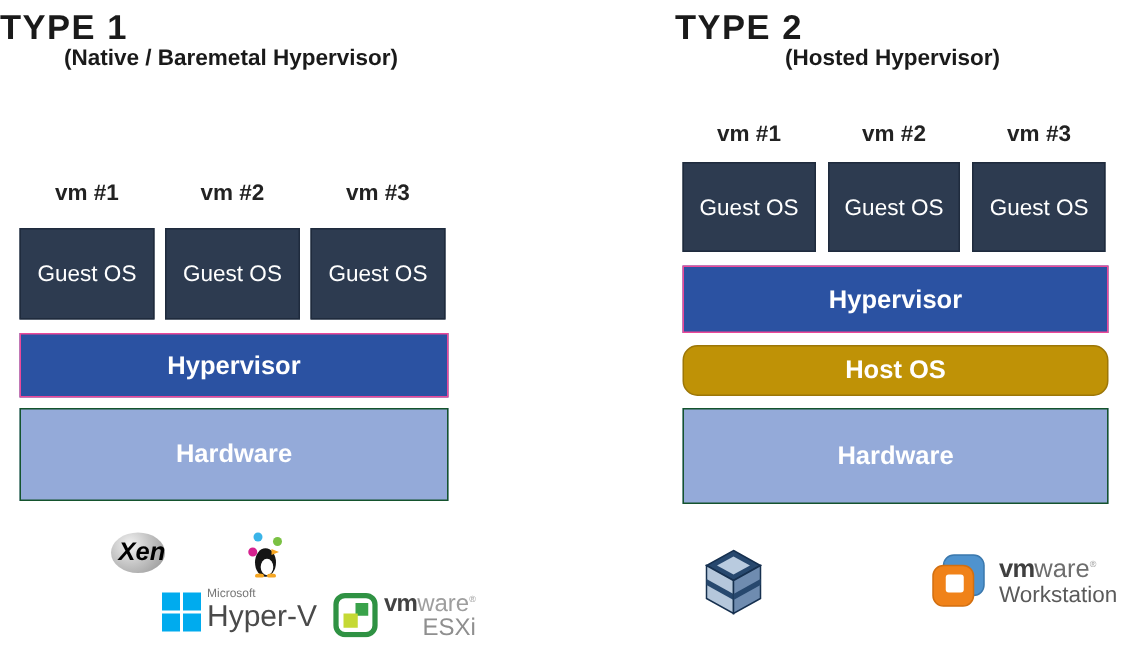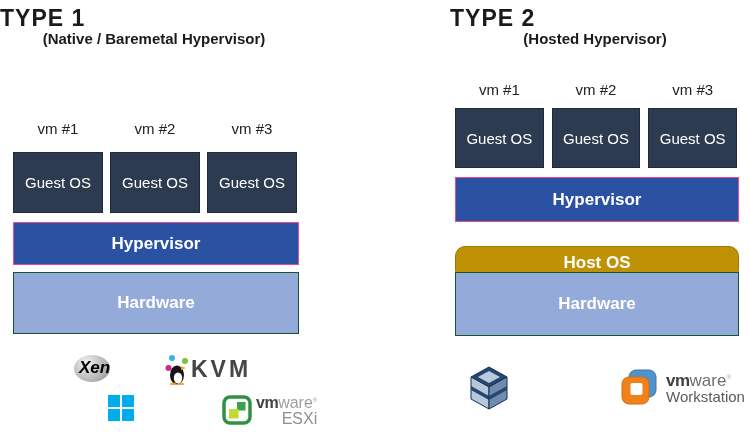--- a/index.html
+++ b/index.html
@@ -10,21 +10,21 @@
   }
   .canvas { position:absolute; left:0; top:0; width:750px; height:434px; background:#fff; }
   .abs { position:absolute; }
 
   
   .col-title { font-size:23px; font-weight:700; color:#1a1a1a; text-align:left; letter-spacing:1px; }
   .col-subtitle { font-size:15px; font-weight:700; color:#1a1a1a; text-align:center; }
 
   
   .vm-row { display:flex; }
-  .vm-row .vm-label { flex:1; text-align:center; font-size:15px; font-weight:400; color:#222; }
+  .vm-row .vm-label { flex:1; text-align:center; font-size:15px; font-weight:700; color:#222; }
   .t1-vmrow { left:13px; top:120px; width:284px; gap:7px; }
   .t2-vmrow { left:455px; top:81px; width:282px; gap:8px; }
 
   
   .guest-row { display:flex; }
   .t1-guestrow { left:13px; top:152px; width:284px; height:61px; gap:7px; }
   .t2-guestrow { left:455px; top:108px; width:282px; height:60px; gap:8px; }
   .guest-box {
     flex:1; display:flex; align-items:center; justify-content:center;
     color:#fff; font-size:15px; border:1px solid #1f2b3d;
@@ -34,21 +34,21 @@
   .layer {
     display:flex; align-items:center; justify-content:center;
     color:#fff; font-size:17px; font-weight:700;
   }
   .layer.hyp  { border:1px solid #ec4899; }
   .layer.host { border:1px solid #9c7607; }
   .layer.hw   { border:1px solid #14532d; }
   .t1-hyp  { left:13px;  top:222px; width:284px; height:41px; }
   .t1-hw   { left:13px;  top:272px; width:284px; height:60px; }
   .t2-hyp  { left:455px; top:177px; width:282px; height:43px; }
-  .t2-host { left:455px; top:246px; width:282px; height:32px;border-radius:10px; }
+  .t2-host { left:455px; top:230px; width:282px; height:32px;border-radius:10px; }
   .t2-hw   { left:455px; top:272px; width:282px; height:62px; }
 
   
   
   .xen-logo { left:74px; top:354px; width:70px; height:30px; }
   .xen-ball {
     position:absolute; left:0; top:1px; width:36px; height:27px; border-radius:50%;
     background:radial-gradient(circle at 35% 30%, #f2f2f2 0%, #c9c9c9 40%, #8f8f8f 100%);
   }
   .xen-text {
@@ -118,31 +118,34 @@
     <svg width="24" height="32" viewBox="0 0 24 32">
       <circle cx="7" cy="5" r="3" fill="#3ab4e8"></circle>
       <circle cx="3.5" cy="15" r="3" fill="#d6218f"></circle>
       <circle cx="20" cy="8" r="3" fill="#7ac143"></circle>
       <ellipse cx="12" cy="22" rx="7" ry="9.5" fill="#151515"></ellipse>
       <ellipse cx="13" cy="25" rx="4.2" ry="5.5" fill="#ffffff"></ellipse>
       <polygon points="16,13 21,15 16,17" fill="#f5a623"></polygon>
       <ellipse cx="8" cy="31" rx="3" ry="1.6" fill="#f5a623"></ellipse>
       <ellipse cx="16" cy="31" rx="3" ry="1.6" fill="#f5a623"></ellipse>
     </svg>
-    <span class="kvm-text">KVM</span>
   </div>
 
 
   <div class="abs hyperv-logo">
     <div class="winflag">
         <i></i>
         <i></i>
         <i></i>
         <i></i>
       </div>
+    <div>
+      <div class="ms-text">Microsoft</div>
+      <div class="hv-text">Hyper-V</div>
+    </div>
   </div>
 
   <div class="abs esxi-logo">
     <svg width="30" height="30" viewBox="0 0 30 30">
       <rect x="2" y="2" width="26" height="26" rx="6" fill="#ffffff" stroke="#2f9243" stroke-width="3.5"></rect>
       <rect x="15" y="7" width="8.5" height="8.5" fill="#39a24a"></rect>
       <rect x="7" y="14" width="9.5" height="9.5" fill="#c5d935"></rect>
     </svg>
     <div>
       <div class="vmware-line"><span class="vm-bold">vm</span><span class="ware">ware</span><sup>®</sup></div>

